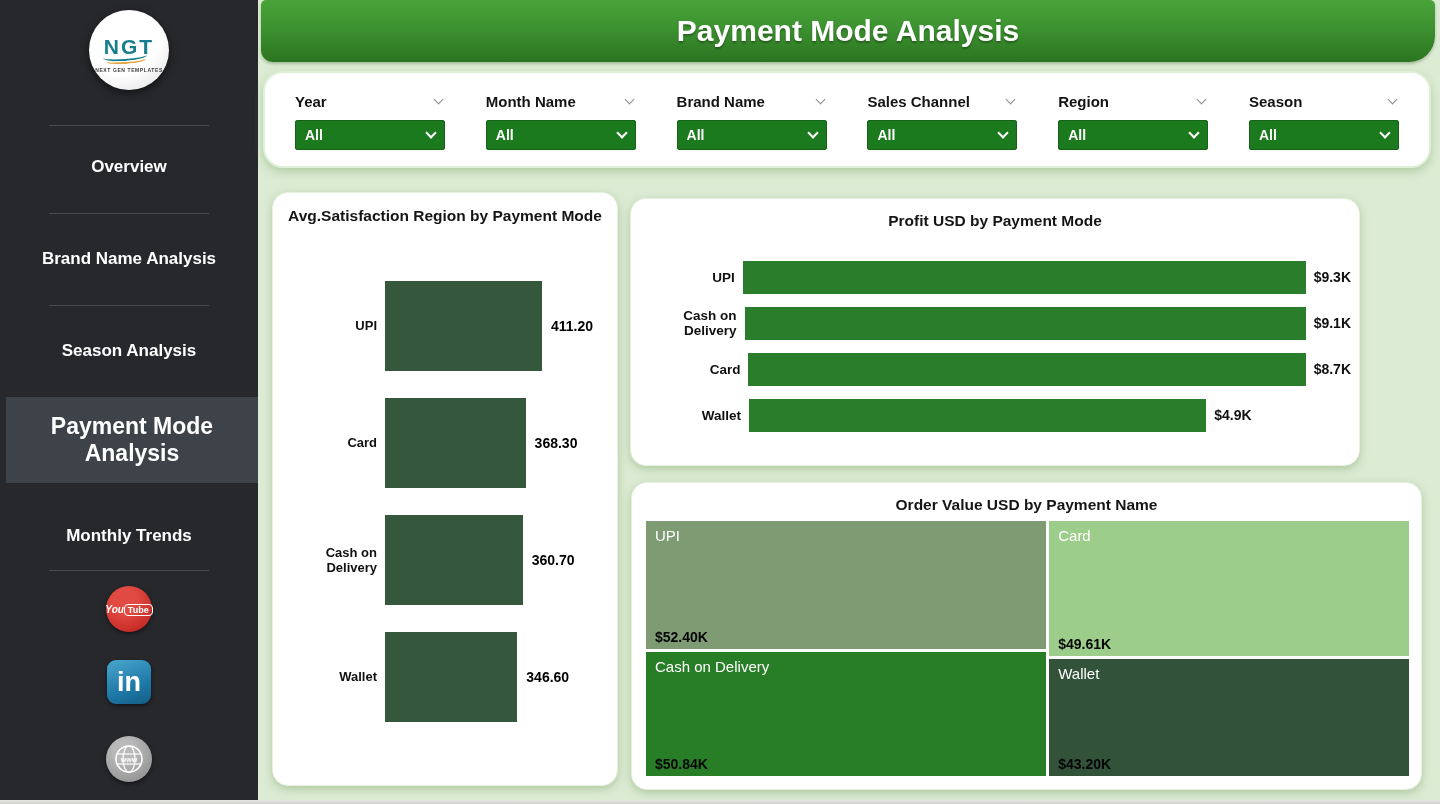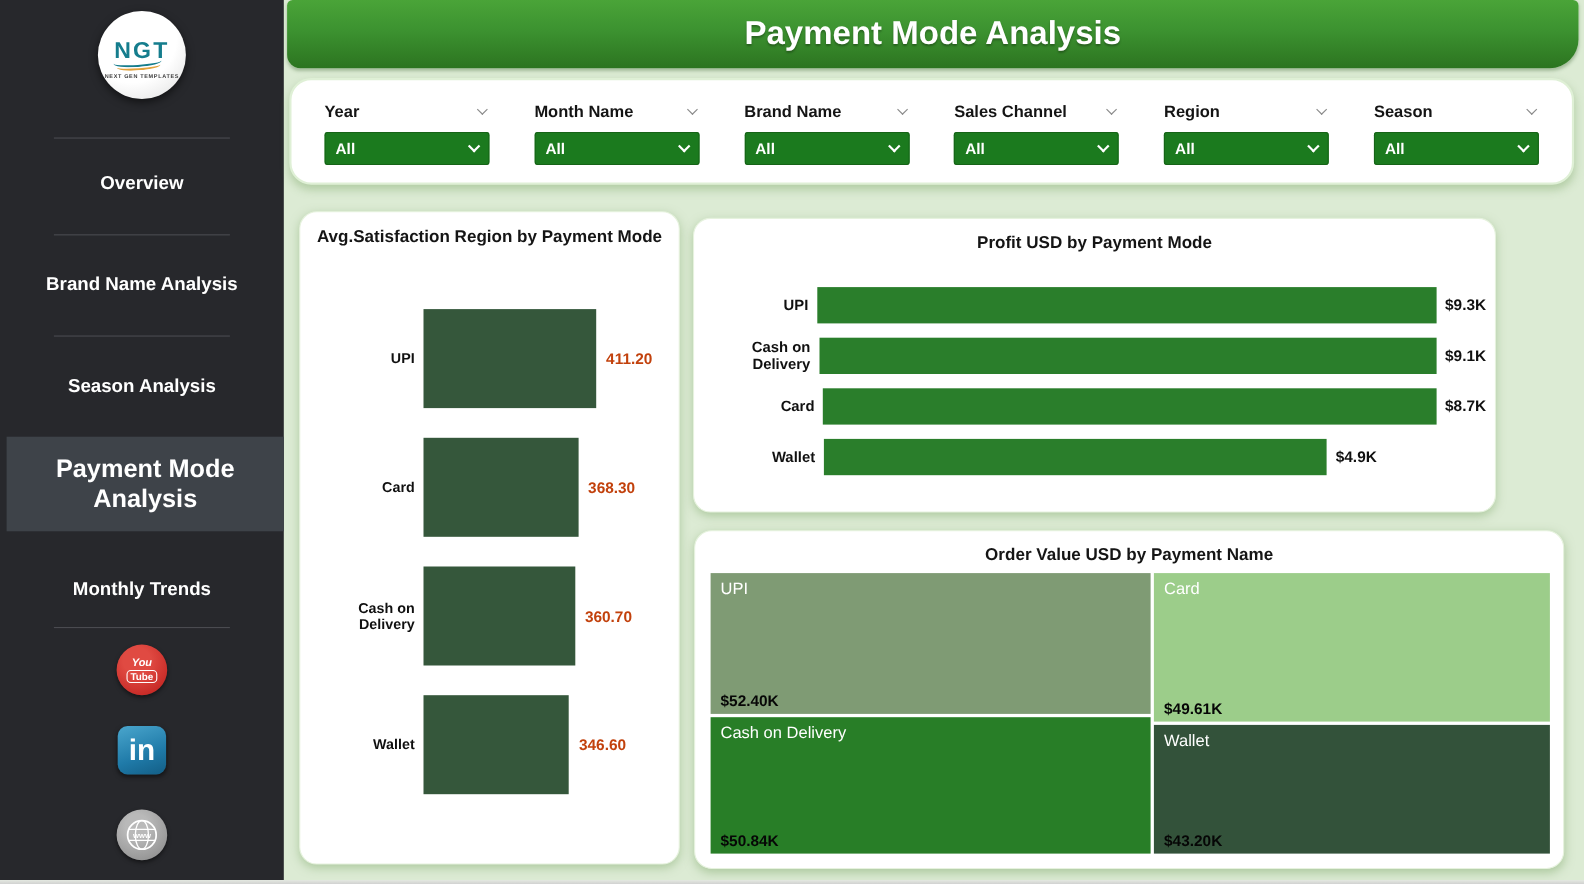--- a/index.html
+++ b/index.html
@@ -44,21 +44,21 @@
   .nav-item:nth-child(2){ top:239px; }
   .nav-item:nth-child(3){ top:331px; }
   .nav-item:nth-child(4){ top:397px; height:86px; left:6px; width:252px;
     background:#3e4349; font-size:23px; }
   .nav-item:nth-child(5){ top:516px; }
 
   .social { position:absolute; left:0; top:580px; width:258px; }
   .soc { position:absolute; left:50%; transform:translateX(-50%); cursor:pointer; }
   .yt { top:6px; width:46px; height:46px; border-radius:50%;
     background:radial-gradient(circle at 40% 32%, #e04a42 30%, #c32522 85%);
-    display:flex; flex-direction:column; align-items:center; justify-content:center;
+    display:flex; flex-direction:row; align-items:center; justify-content:center;
     box-shadow:0 2px 4px rgba(0,0,0,.5); }
   .yt .l1 { color:#fff; font-weight:bold; font-size:10px; line-height:11px; font-style:italic;}
   .yt .l2 { color:#fff; font-weight:bold; font-size:9px; line-height:10px;
     border:1px solid #fff; border-radius:4px; padding:0 3px; margin-top:1px;}
   .li { top:80px; width:44px; height:44px; border-radius:9px;
     background:linear-gradient(160deg,#4aa6cd 0%, #1f7aa8 60%, #135e86 100%);
     display:flex; align-items:center; justify-content:center;
     color:#fff; font-weight:bold; font-size:27px; line-height:27px;
     box-shadow:0 2px 4px rgba(0,0,0,.5);}
   .gl { top:156px; width:46px; height:46px; border-radius:50%;
@@ -98,21 +98,21 @@
 
   .card { position:absolute; background:#fff; border:1px solid #e6f2de; border-radius:16px;
     box-shadow:0 3px 9px rgba(130,170,110,.5); }
   .card h2 { font-size:15.5px; font-weight:bold; color:#151515; text-align:center; }
 
   .c1 { left:14px; top:192px; width:346px; height:594px; padding-top:14px; }
   .rows1 { position:absolute; top:74px; left:8px; right:6px; }
   .r1 { display:flex; align-items:center; height:117px; }
   .r1 .cat { width:104px; text-align:right; padding-right:8px; font-size:13px; font-weight:bold; color:#101010;}
   .r1 .bar { height:90px; }
-  .r1 .val { margin-left:9px; font-size:14px; font-weight:bold; color:#c2410c; }
+  .r1 .val { margin-left:9px; font-size:14px; font-weight:bold; color:#000000; }
 
   .c2 { left:372px; top:198px; width:730px; height:268px; padding-top:13px; }
   .rows2 { position:absolute; top:55px; left:8px; right:8px; }
   .r2 { display:flex; align-items:center; height:46px; }
   .r2 .cat { width:110px; text-align:right; padding-right:8px; font-size:13.5px; font-weight:600; color:#101010;}
   .r2 .bar { height:33px; }
   .r2 .val { margin-left:8px; font-size:14px; font-weight:bold; color:#101010; }
 
   .c3 { left:373px; top:482px; width:791px; height:308px; padding-top:13px; }
   .tmap { position:absolute; top:38px; left:14px; right:12px; bottom:13px; display:flex; gap:3px; }

